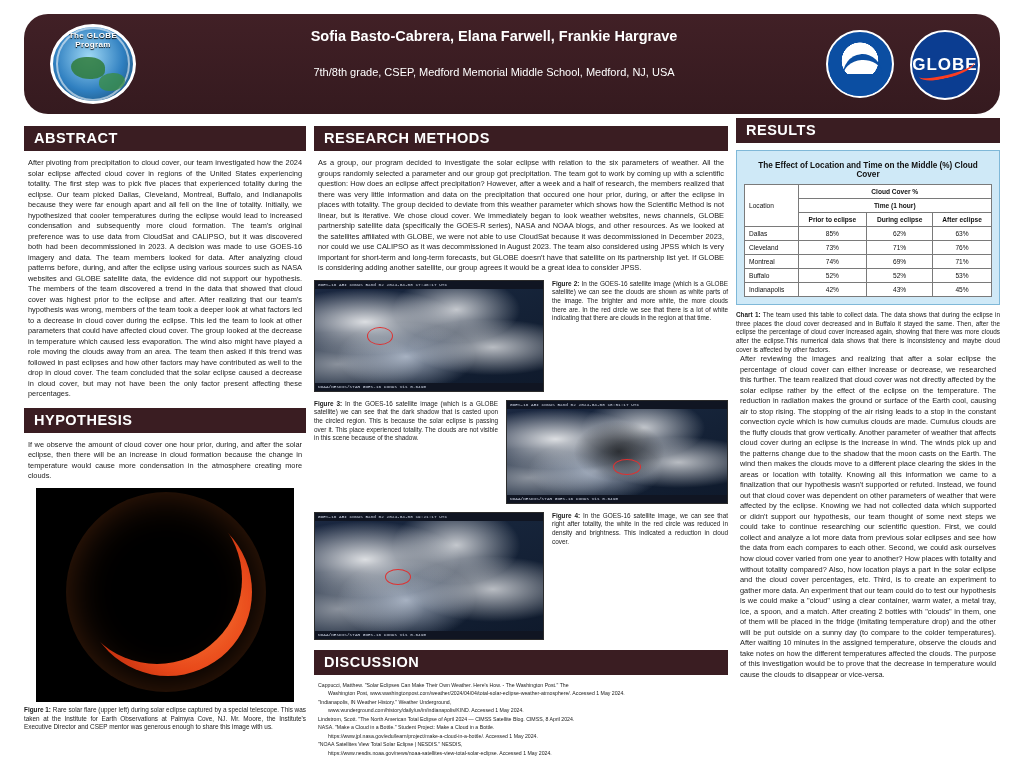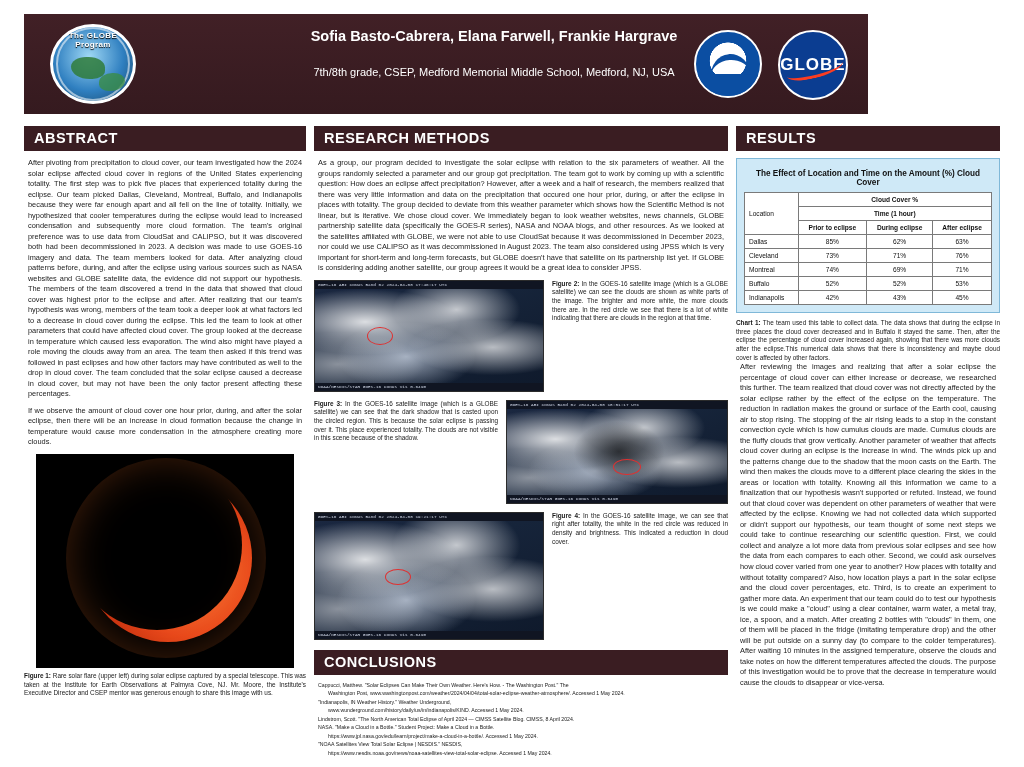--- a/index.html
+++ b/index.html
@@ -13,25 +13,26 @@
     position: relative;
     width: 1024px; height: 767px;
     background: #ffffff;
     overflow: hidden;
   }
 
   
   .header {
     position: absolute;
     left: 24px; top: 14px;
-    width: 844px; height: 100px;
+    width: 976px; height: 100px;
     background: #3a1d22;
     background: linear-gradient(180deg,#412026 0%, #351a1f 100%);
     display: flex;
     align-items: center;
+    border-radius: 24px;
   }
   .logo-globe {
     position: absolute;
     left: 26px; top: 10px;
     width: 86px; height: 80px;
     border-radius: 50%;
     background: radial-gradient(circle at 45% 40%, #9fd8f5 0%, #2f7fc0 55%, #14405f 100%);
     border: 3px solid #ffffff;
     overflow: hidden;
   }
@@ -123,21 +124,21 @@
     position:absolute; left:6px; top:28px; width:58px; height:18px;
     border-bottom: 3px solid #fc3d21;
     border-radius: 0 0 60% 40%;
     transform: rotate(-12deg);
   }
 
   
   .col { position: absolute; }
   .col-left   { left: 24px;  top: 126px; width: 282px; }
   .col-mid    { left: 314px; top: 126px; width: 414px; }
-  .col-right  { left: 736px; top: 126px; width: 264px; }
+  .col-right  { left: 736px; top: 118px; width: 264px; }
 
   .section-bar {
     background: #3a1d22;
     color: #ffffff;
     font-size: 14.5px;
     font-weight: bold;
     letter-spacing: .5px;
     padding: 4px 10px 5px 10px;
     margin-bottom: 7px;
   }
@@ -297,20 +298,21 @@
       <div class="word">GLOBE</div>
     </div>
   </div>
 
   <div class="col col-left">
     <div class="section-bar">ABSTRACT</div>
     <div class="body-text">
       <p>After pivoting from precipitation to cloud cover, our team investigated how the 2024 solar eclipse affected cloud cover in regions of the United States experiencing totality. The first step was to pick five places that experienced totality during the eclipse. Our team picked Dallas, Cleveland, Montreal, Buffalo, and Indianapolis because they were far enough apart and all fell on the line of totality. Initially, we hypothesized that cooler temperatures during the eclipse would lead to increased condensation and subsequently more cloud formation. The team's original preference was to use data from CloudSat and CALIPSO, but it was discovered both had been decommissioned in 2023. A decision was made to use GOES-16 imagery and data. The team members looked for data. After analyzing cloud patterns before, during, and after the eclipse using various sources such as NASA websites and GLOBE satellite data, the evidence did not support our hypothesis. The members of the team discovered a trend in the data that showed that cloud cover was highest prior to the eclipse and after. After realizing that our team's hypothesis was wrong, members of the team took a deeper look at what factors led to a decrease in cloud cover during the eclipse. This led the team to look at other parameters that could have affected cloud cover. The group looked at the decrease in temperature which caused less evaporation. The wind also might have played a role moving the clouds away from an area. The team then asked if this trend was followed in past eclipses and how other factors may have contributed as well to the drop in cloud cover. The team concluded that the solar eclipse caused a decrease in cloud cover, but may not have been the only factor present affecting these percentages.</p>
     </div>
 
+    <div class="section-bar" style="margin-top:8px;">HYPOTHESIS</div>
     <div class="body-text">
       <p>If we observe the amount of cloud cover one hour prior, during, and after the solar eclipse, then there will be an increase in cloud formation because the change in temperature would cause more condensation in the atmosphere creating more clouds.</p>
     </div>
 
     <div class="eclipse-photo">
       <div class="crescent"></div>
       <div class="moon"></div>
       <div class="glow"></div>
     </div>
     <div class="caption">
@@ -358,40 +360,40 @@
         <div class="strip-top">GOES-16 ABI CONUS Band 02  2024-04-08 19:21:17 UTC</div>
         <div class="strip-bot">NOAA/NESDIS/STAR  GOES-16  CONUS  Vis 0.64um</div>
         <div class="circle-mark" style="left:70px; top:56px; width:26px; height:16px;"></div>
       </div>
       <div class="caption" style="flex:1;">
         <b>Figure 4:</b>
         <span>In the GOES-16 satellite image, we can see that right after totality, the white in the red circle was reduced in density and brightness. This indicated a reduction in cloud cover.</span>
       </div>
     </div>
 
-    <div class="section-bar" style="margin-top:10px;">CONCLUSIONS</div>
+    <div class="section-bar" style="margin-top:10px;">DISCUSSION</div>
     <div class="refs">
       <div>Cappucci, Matthew. "Solar Eclipses Can Make Their Own Weather. Here's How. - The Washington Post." The</div>
       <div class="indent">Washington Post, www.washingtonpost.com/weather/2024/04/04/total-solar-eclipse-weather-atmosphere/. Accessed 1 May 2024.</div>
       <div>"Indianapolis, IN Weather History." Weather Underground,</div>
       <div class="indent">www.wunderground.com/history/daily/us/in/indianapolis/KIND. Accessed 1 May 2024.</div>
       <div>Lindstrom, Scott. "The North American Total Eclipse of April 2024 — CIMSS Satellite Blog. CIMSS, 8 April 2024.</div>
       <div>NASA. "Make a Cloud in a Bottle." Student Project: Make a Cloud in a Bottle.</div>
       <div class="indent">https://www.jpl.nasa.gov/edu/learn/project/make-a-cloud-in-a-bottle/. Accessed 1 May 2024.</div>
       <div>"NOAA Satellites View Total Solar Eclipse | NESDIS." NESDIS,</div>
       <div class="indent">https://www.nesdis.noaa.gov/news/noaa-satellites-view-total-solar-eclipse. Accessed 1 May 2024.</div>
     </div>
   </div>
 
   <div class="col col-right">
     <div class="section-bar">RESULTS</div>
 
     <div class="table-wrap">
       <table class="data">
-        <caption>The Effect of Location and Time on the Amount (%) Cloud Cover</caption>
+        <caption>The Effect of Location and Time on the Middle (%) Cloud Cover</caption>
         <thead>
           <tr>
             <th rowspan="3" class="rowhdr" style="vertical-align:middle;">Location</th>
             <th colspan="3" class="grouphdr">Cloud Cover %</th>
           </tr>
           <tr>
             <th colspan="3" class="grouphdr">Time (1 hour)</th>
           </tr>
           <tr>
             <th>Prior to eclipse</th>

